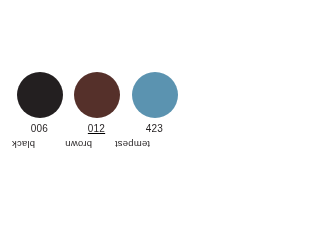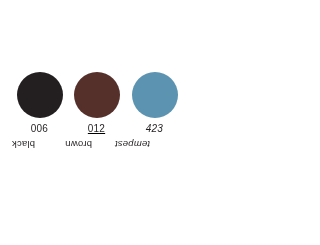--- a/index.html
+++ b/index.html
@@ -31,21 +31,21 @@
     justify-content: flex-start;
   }
   .swatch-item {
     width: 57px;
     display: flex;
     flex-direction: column;
     align-items: center;
   }
   .swatch-item.item-0 { margin-left: 11px; }
   .swatch-item.item-1 { margin-left: 0px; text-decoration: underline; }
-  .swatch-item.item-2 { margin-left: 1px; font-style: italic; }
+  .swatch-item.item-2 { margin-left: 1px; }
 
   .swatch-dot {
     width: 46px;
     height: 46px;
     border-radius: 50%;
     flex: 0 0 auto;
   }
   .swatch-code {
     margin-top: 5px;
     font-size: 10px;

